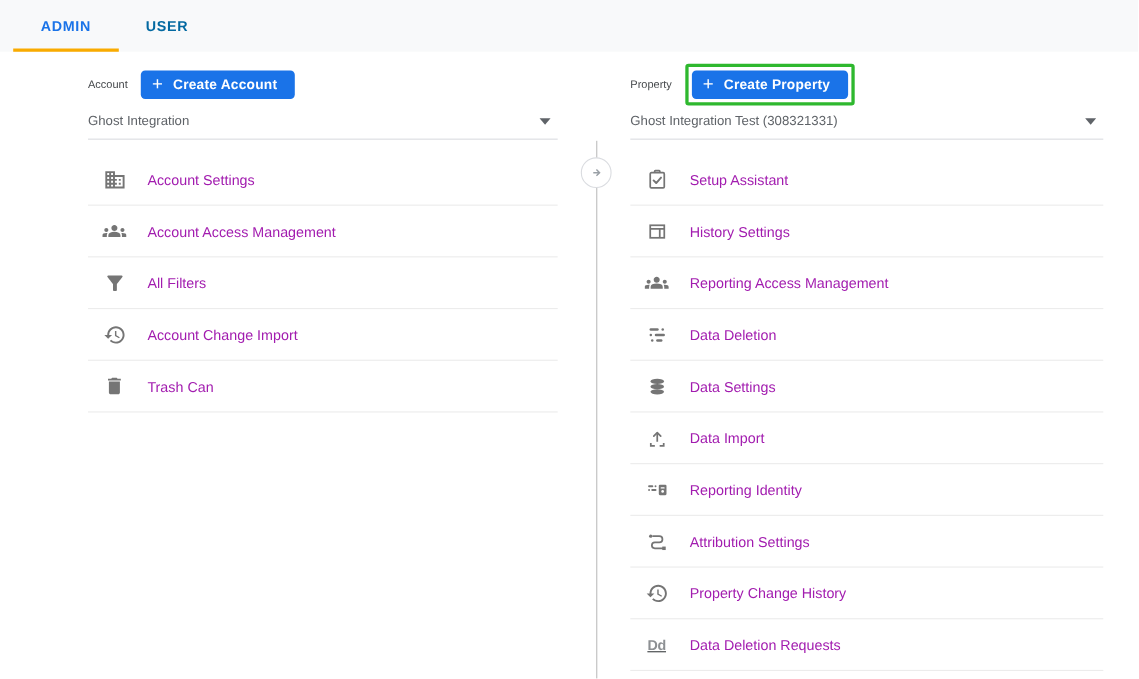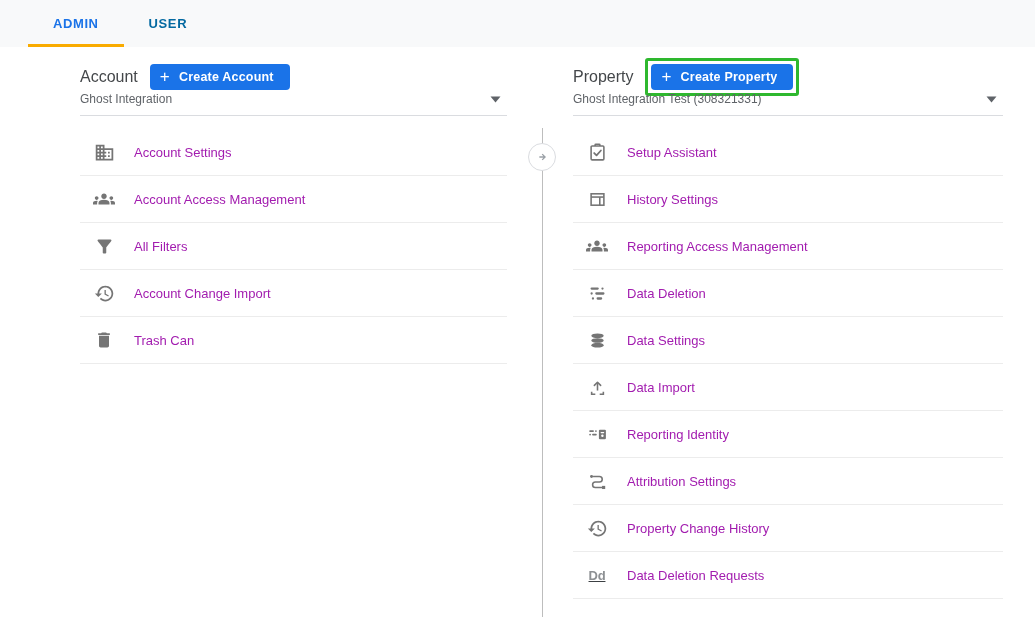--- a/index.html
+++ b/index.html
@@ -1,40 +1,40 @@
 <!DOCTYPE html>
 <html><head>
 <meta charset="utf-8">
 <style>
   * { margin:0; padding:0; box-sizing:border-box; }
   html,body { width:1035px; height:617px; background:#fff; }
   body { font-family:"Liberation Sans", sans-serif; color:#3c4043; }
   .screen { position:relative; width:1035px; height:617px; overflow:hidden; background:#fff; }
 
   
-  .tabbar { position:absolute; top:0; left:0; right:0; height:47px; background:#f8f9fa; display:flex; align-items:stretch; padding-left:28px; }
+  .tabbar { position:absolute; top:0; left:0; right:0; height:47px; background:#f8f9fa; display:flex; align-items:stretch; padding-left:12px; }
   .tab { display:flex; align-items:center; padding:0 25px; font-size:13px; font-weight:700; letter-spacing:.6px; color:#0369a1; cursor:pointer; }
   .tab.active { color:#1a73e8; box-shadow:inset 0 -3px 0 0 #f9ab00; }
 
   
   .col { position:absolute; top:62px; }
   .account-col { left:80px; width:427px; }
   .property-col { left:573px; width:430px; }
 
   .col-header { height:30px; display:flex; align-items:center; }
-  .col-label { font-size:16px; color:#44474a; margin-right:12px; white-space:nowrap; }
+  .col-label { font-size:10px; color:#44474a; margin-right:12px; white-space:nowrap; }
 
   .create-btn { background:#1a73e8; color:#fff; border:none; border-radius:4px; height:26px;
     padding:0 16px 0 10px; font-size:12.5px; font-weight:700; letter-spacing:.2px;
     display:inline-flex; align-items:center; gap:9px; cursor:pointer; font-family:"Liberation Sans", sans-serif; }
   .create-btn .plus { font-size:17px; font-weight:400; line-height:1; margin-top:-1px; }
 
   .highlight-box { border:3px solid #2eb82e; border-radius:3px; padding:3px; display:inline-flex; background:transparent; }
 
-  .selector { margin-top:0; padding-bottom:9px; border-bottom:1px solid #dadce0;
+  .selector { margin-top:11px; padding-bottom:9px; border-bottom:1px solid #dadce0;
     display:flex; justify-content:space-between; align-items:center; cursor:pointer; }
   .selector-value { font-size:12px; color:#5f6368; }
   .caret { display:inline-flex; margin-right:6px; }
 
   
   .item-list { margin-top:13px; }
   .list-row { height:47px; display:flex; align-items:center; padding-left:12px;
     border-bottom:1px solid #ececec; cursor:pointer; }
   .row-icon { width:24px; height:24px; display:inline-flex; align-items:center; justify-content:center; flex:0 0 24px;text-decoration:underline; }
   .row-label { margin-left:18px; font-size:13px; color:#a21caf; }

